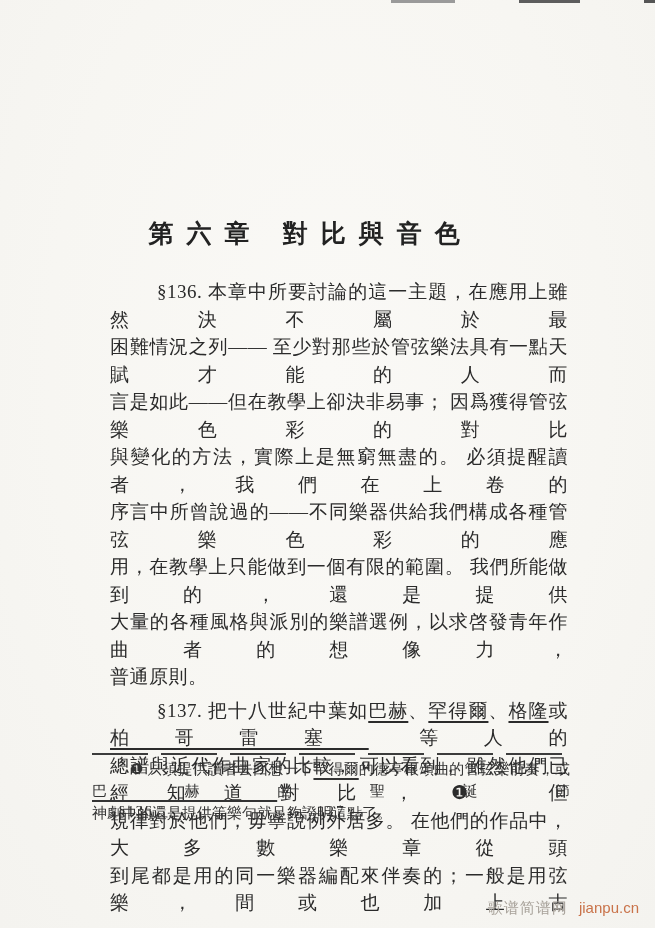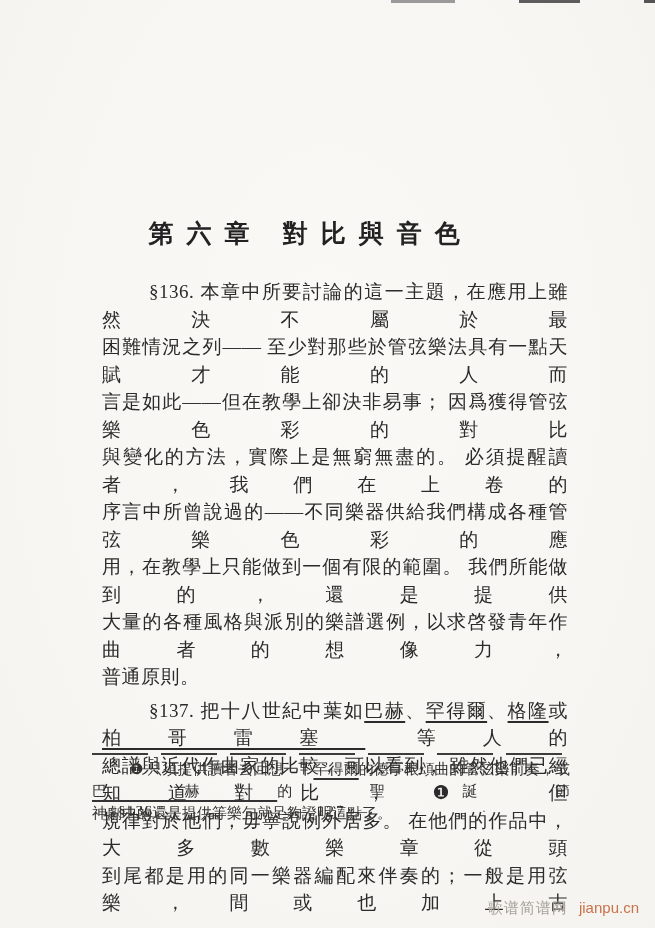--- a/index.html
+++ b/index.html
@@ -24,21 +24,21 @@
     white-space: nowrap;
   }
   .t-chap { letter-spacing: 13px; }
   .t-sub  { letter-spacing: 13px; margin-left: 14px; }
 
   .body-text {
     position: absolute; top: 278px; left: 94px; width: 474px;
     font-size: 19px; line-height: 27.5px;
     letter-spacing: 0.5px;
   }
-  .para { margin: 0 0 6px 8px; }
+  .para { margin: 0 0 6px 16px; }
   .tline {
     text-align: justify;
     text-align-last: justify;
     text-justify: inter-character;
     min-height: 27.5px;
   }
   .tline.indent { text-indent: 47px; }
   .tline.nojust { text-align-last: left; }
 
   .u-solid {

